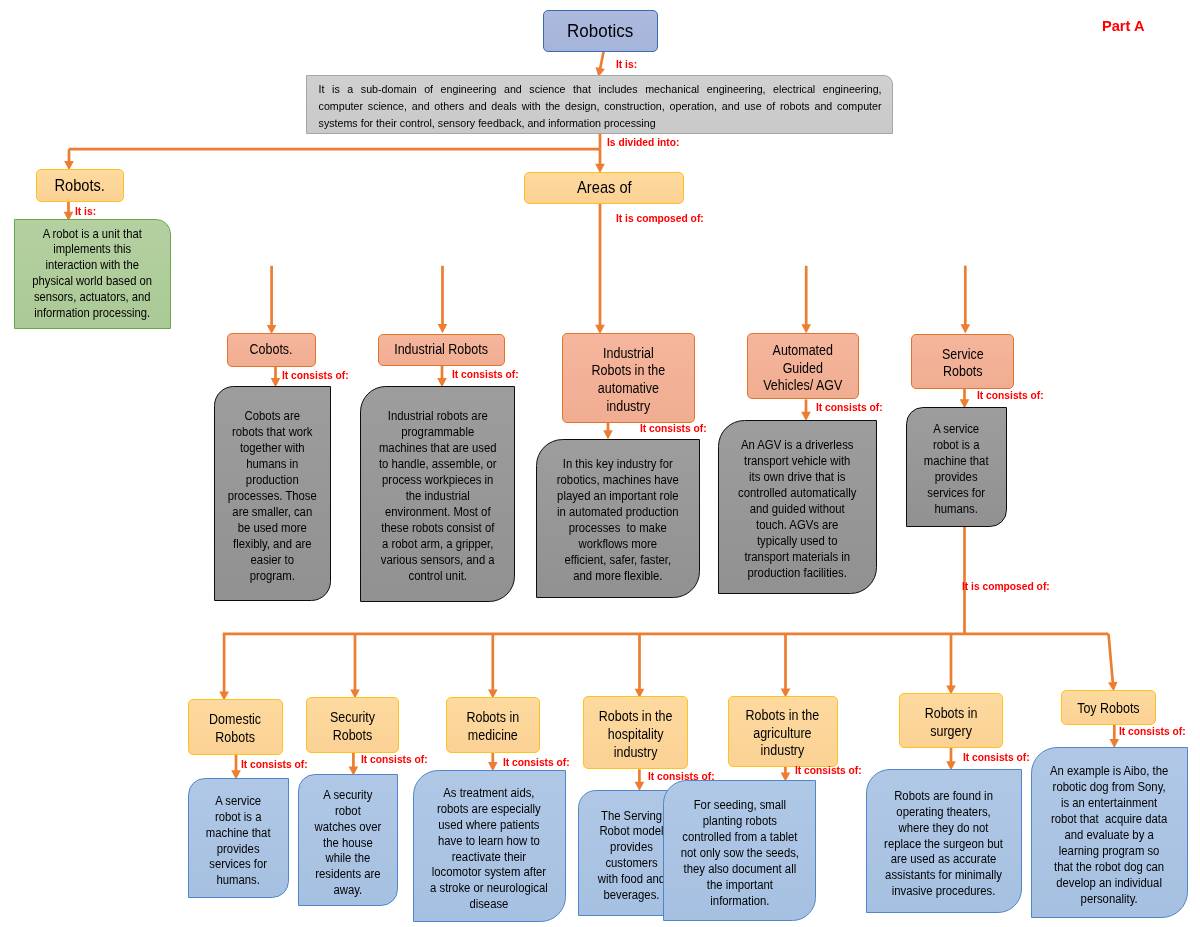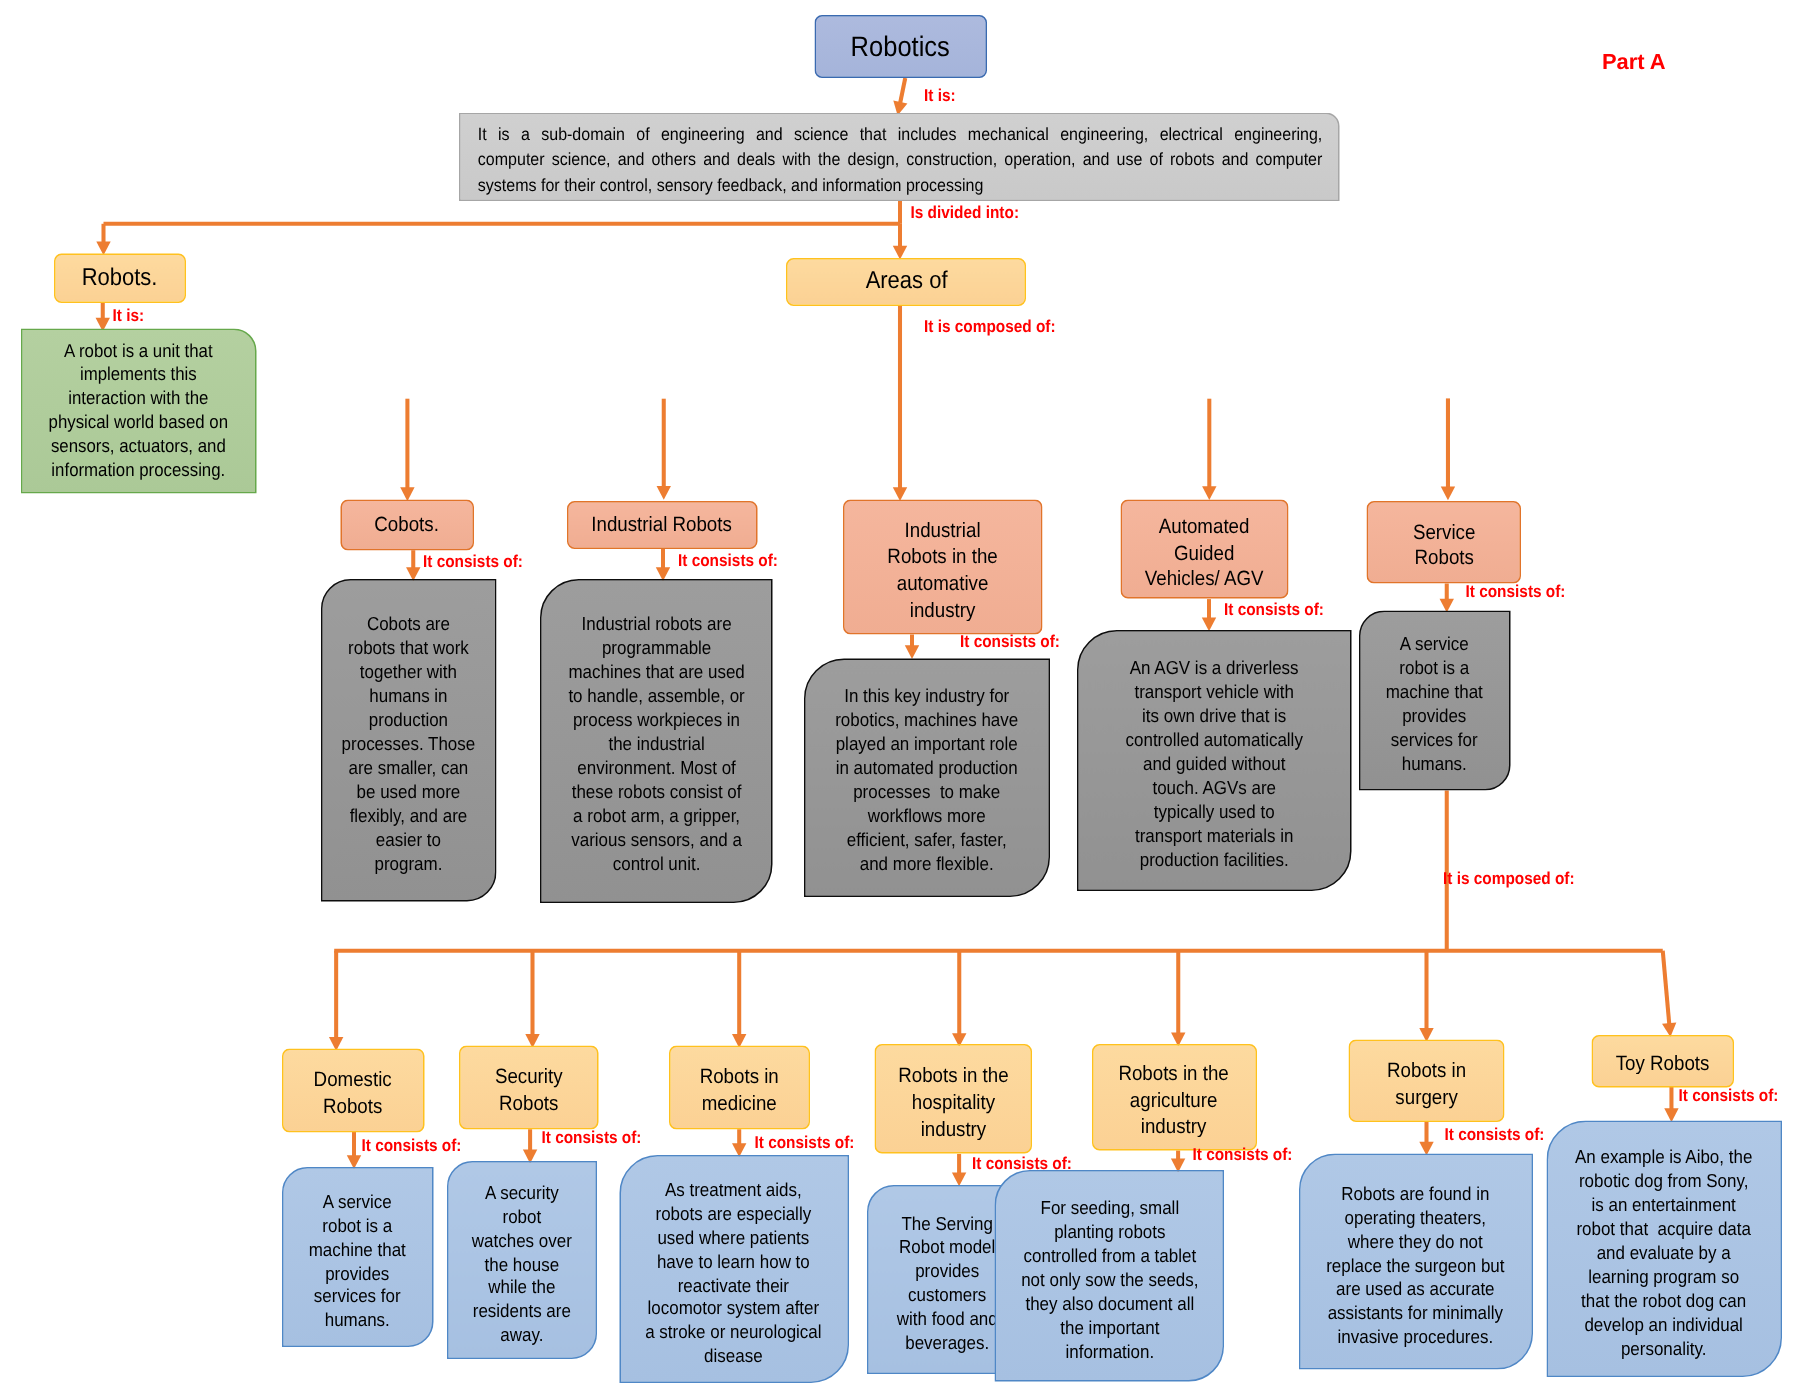--- a/index.html
+++ b/index.html
@@ -88,21 +88,21 @@
       <line x1="639.4" y1="769.3" x2="639.4" y2="782.9" stroke="#ed7d31" stroke-width="2.7"></line>
       <polygon points="634.6,781.6999999999999 644.1999999999999,781.6999999999999 639.4,790.9" fill="#ed7d31"></polygon>
       <line x1="785.4" y1="767" x2="785.4" y2="773.6" stroke="#ed7d31" stroke-width="2.7"></line>
       <polygon points="780.6,772.4 790.1999999999999,772.4 785.4,781.6" fill="#ed7d31"></polygon>
       <line x1="951" y1="748" x2="951" y2="762.4" stroke="#ed7d31" stroke-width="2.7"></line>
       <polygon points="946.2,761.1999999999999 955.8,761.1999999999999 951,770.4" fill="#ed7d31"></polygon>
       <line x1="1114.3" y1="724.6" x2="1114.3" y2="740.1" stroke="#ed7d31" stroke-width="2.7"></line>
       <polygon points="1109.5,738.9 1119.1,738.9 1114.3,748.1" fill="#ed7d31"></polygon>
     </svg>
 
-  <div class="parta" style="left:1068px;top:18.5px;margin-top:16px;">Part A</div>
+  <div class="parta" style="left:1102px;top:18.5px;">Part A</div>
 
   <div class="node sq root rr" style="left:543px;top:10px;width:114.5px;height:42px;font-size:18.8px;">
       <span>Robotics</span>
     </div>
 
   <div class="node sq graytop snip-tr justify" style="left:306px;top:75px;width:587px;height:59px;font-size:11.8px;line-height:17px;text-align:justify;padding:6px 10px 2px 12px;">
       <span style="text-align:justify;">
         <div class="jline">It is a sub-domain of engineering and science that includes mechanical engineering, electrical engineering,</div>
         <div class="jline">computer science, and others and deals with the design, construction, operation, and use of robots and computer</div>
         <div class="jline" style="text-align-last: left;">systems for their control, sensory feedback, and information processing</div>
@@ -138,21 +138,21 @@
 
   <div class="node sq graybox rdc multiline" style="left: 213.5px; top: 386px; width: 117.5px; height: 215px; font-size: 12.5px; line-height: 16px; padding: 4px 5px 0px; border-radius: 19.6667px 0px; text-align: center;">
       <span>Cobots are<br>robots that work<br>together with<br>humans in<br>production<br>processes. Those<br>are smaller, can<br>be used more<br>flexibly, and are<br>easier to<br>program.</span>
     </div>
   <div class="node sq graybox rdc multiline" style="left: 360px; top: 386px; width: 154.5px; height: 215.5px; font-size: 12.5px; line-height: 16px; padding: 4px 5px 0px; border-radius: 25.8333px 0px;">
       <span>Industrial robots are<br>programmable<br>machines that are used<br>to handle, assemble, or<br>process workpieces in<br>the industrial<br>environment. Most of<br>these robots consist of<br>a robot arm, a gripper,<br>various sensors, and a<br>control unit.</span>
     </div>
   <div class="node sq graybox rdc multiline" style="left: 536.3px; top: 438.6px; width: 163.7px; height: 159.7px; font-size: 12.5px; line-height: 16px; padding: 4px 5px 0px; border-radius: 26.6667px 0px;">
       <span>In this key industry for<br>robotics, machines have<br>played an important role<br>in automated production<br>processes  to make<br>workflows more<br>efficient, safer, faster,<br>and more flexible.</span>
     </div>
-  <div class="node sq graybox rdc multiline" style="left: 718px; top: 419.5px; width: 183px; height: 174.2px; font-size: 12.5px; line-height: 16px; padding: 4px 5px 0px; border-radius: 26.5px 0px;">
+  <div class="node sq graybox rdc multiline" style="left: 718px; top: 419.5px; width: 159px; height: 174.2px; font-size: 12.5px; line-height: 16px; padding: 4px 5px 0px; border-radius: 26.5px 0px;">
       <span>An AGV is a driverless<br>transport vehicle with<br>its own drive that is<br>controlled automatically<br>and guided without<br>touch. AGVs are<br>typically used to<br>transport materials in<br>production facilities.</span>
     </div>
   <div class="node sq graybox rdc multiline" style="left: 906px; top: 407px; width: 101px; height: 120px; font-size: 12.5px; line-height: 16px; padding: 4px 5px 0px; border-radius: 16.8333px 0px;">
       <span>A service<br>robot is a<br>machine that<br>provides<br>services for<br>humans.</span>
     </div>
 
   <div class="node sq yellow rr multiline" style="left:188px;top:699px;width:94.5px;height:55.5px;font-size:13.8px;line-height:17.7px;padding-top:4px;">
       <span>Domestic<br>Robots</span>
     </div>
   <div class="node sq yellow rr multiline" style="left:306px;top:697px;width:93.4px;height:55.8px;font-size:13.8px;line-height:17.7px;padding-top:4px;">

